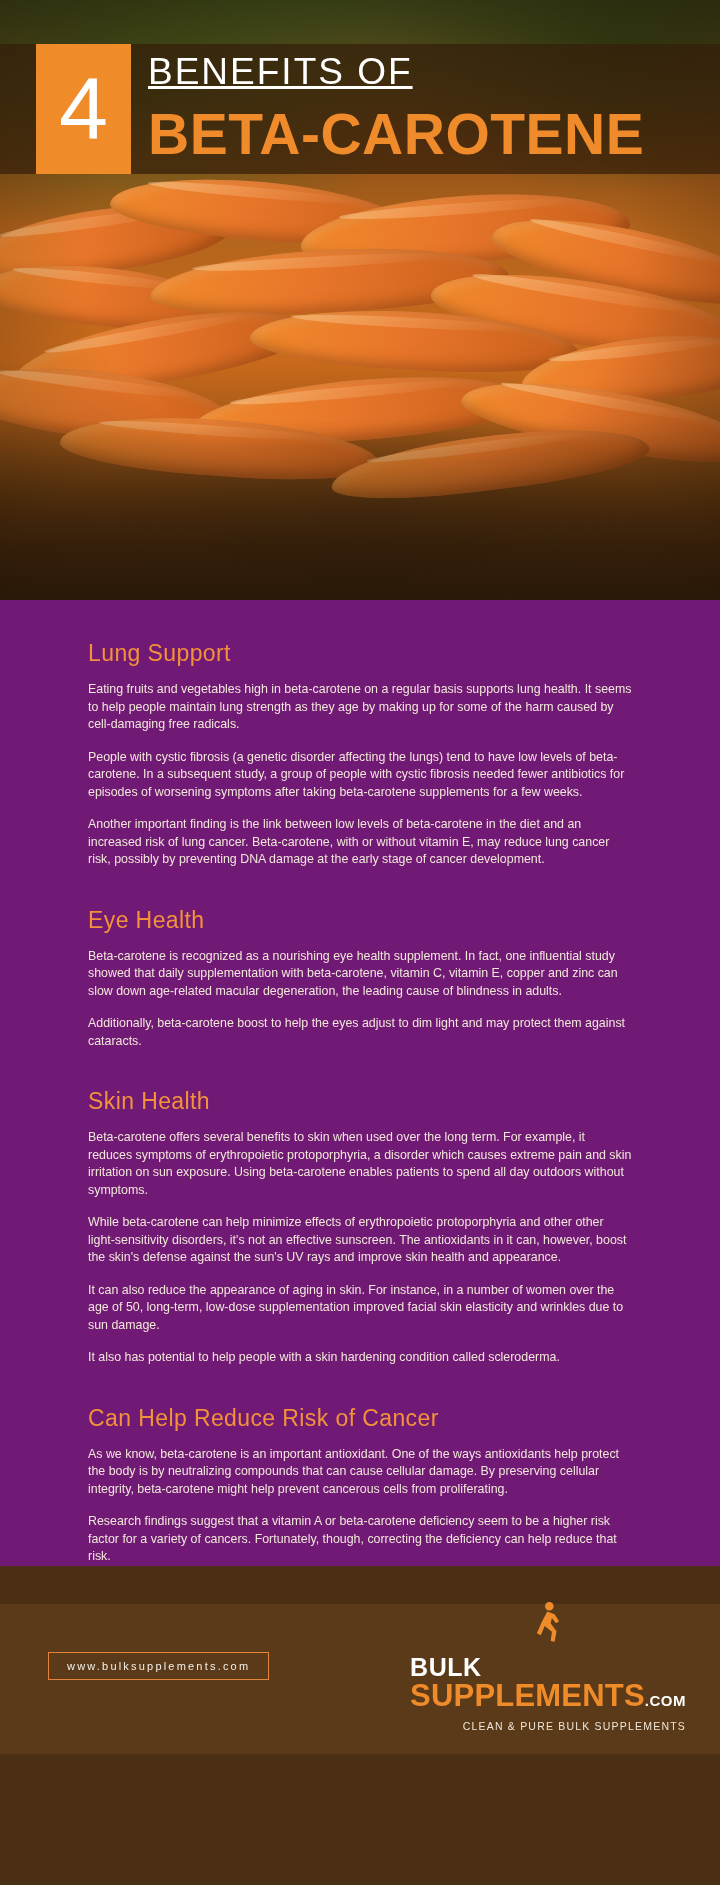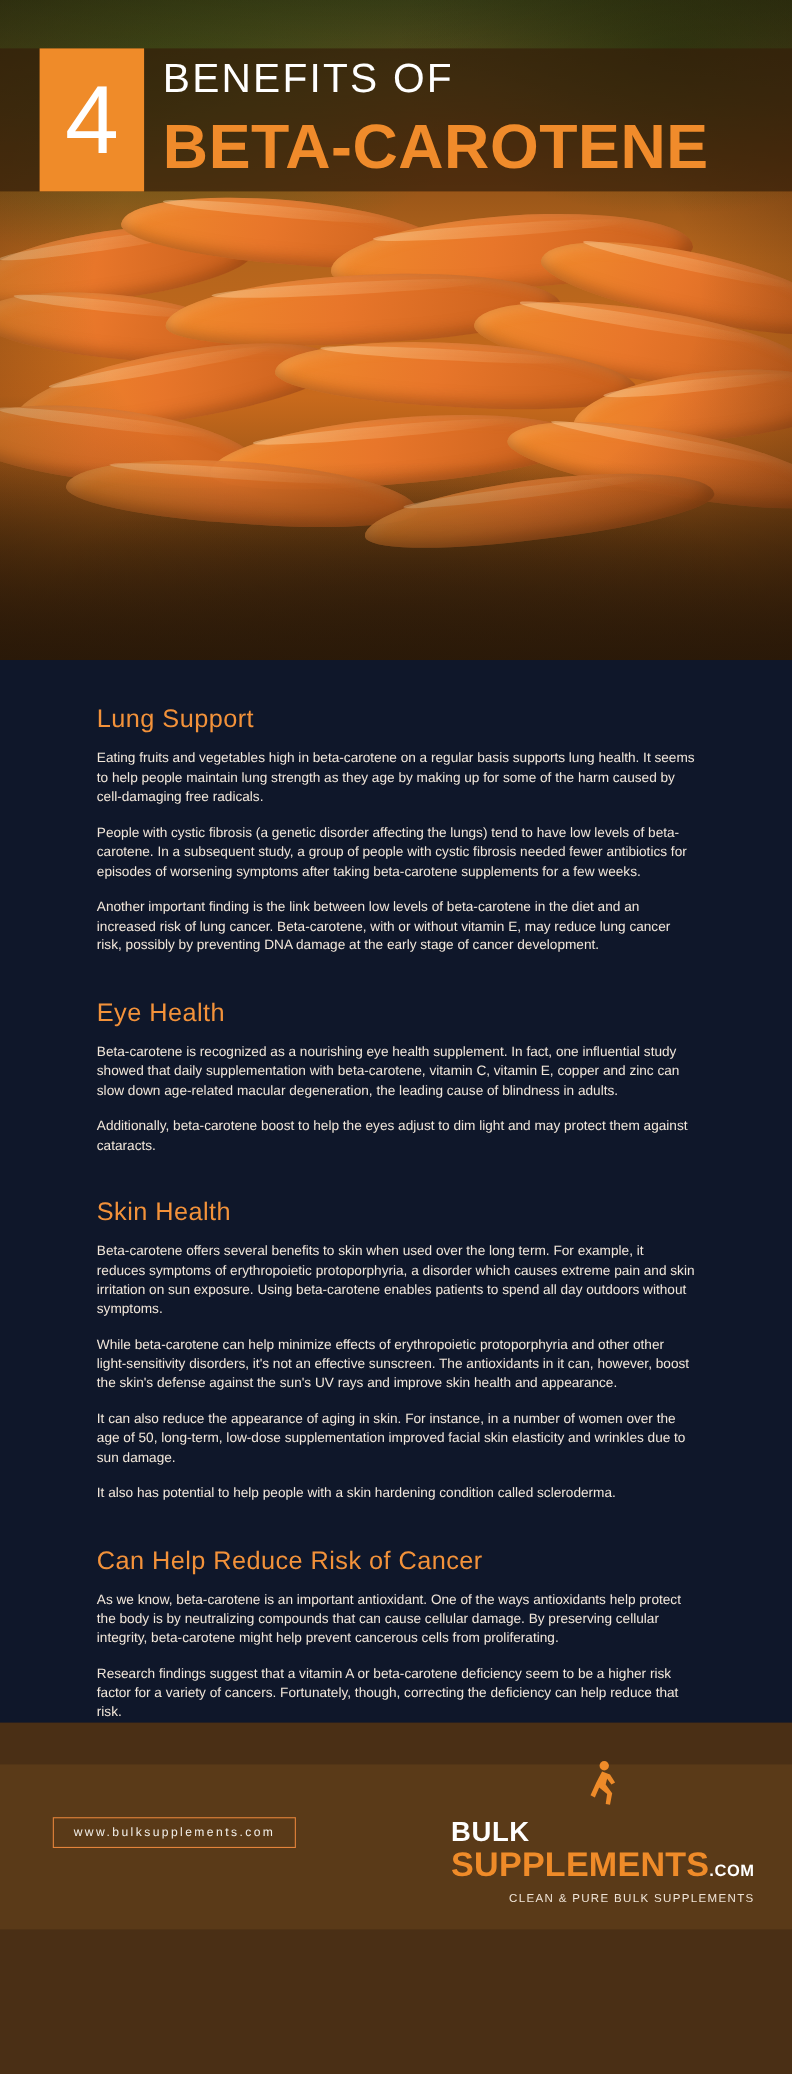--- a/index.html
+++ b/index.html
@@ -87,33 +87,34 @@
     position: absolute;
     top: 44px;
     left: 148px;
   }
   .title-line1 {
     font-size: 37px;
     letter-spacing: 2px;
     color: #ffffff;
     line-height: 56px;
     font-weight: 400;
+    text-decoration: underline;
   }
   .title-line2 {
     font-size: 57px;
     letter-spacing: 0.5px;
     color: #f08b2b;
     line-height: 68px;
     font-weight: 700;
   }
 
   
   .content {
     position: relative;
-    background: #0f172a;
+    background: #701a75;
     padding: 40px 88px 0 88px;
     box-sizing: border-box;
   }
   .section { margin-bottom: 38px; }
   .section-title {
     color: #f3923a;
     font-size: 23px;
     font-weight: 400;
     letter-spacing: 0.4px;
     margin: 0 0 14px 0;

